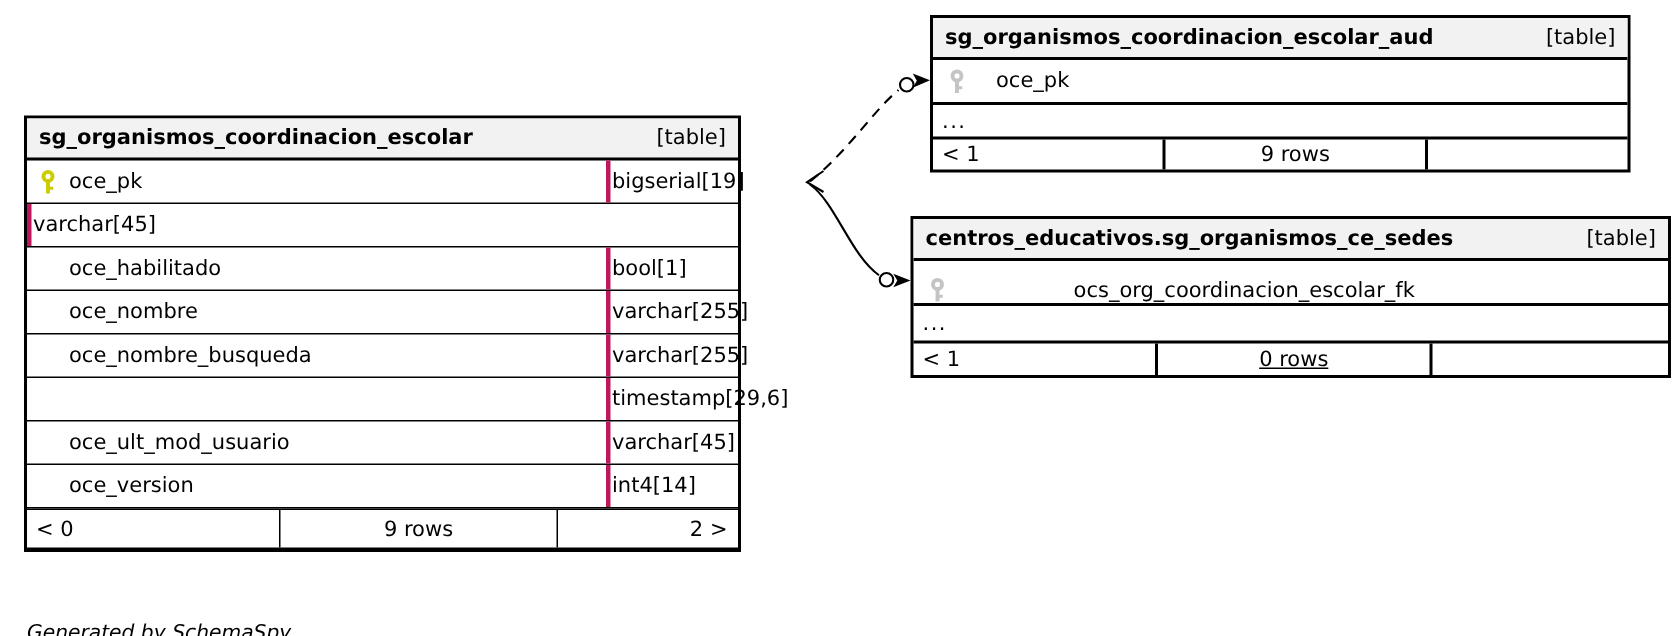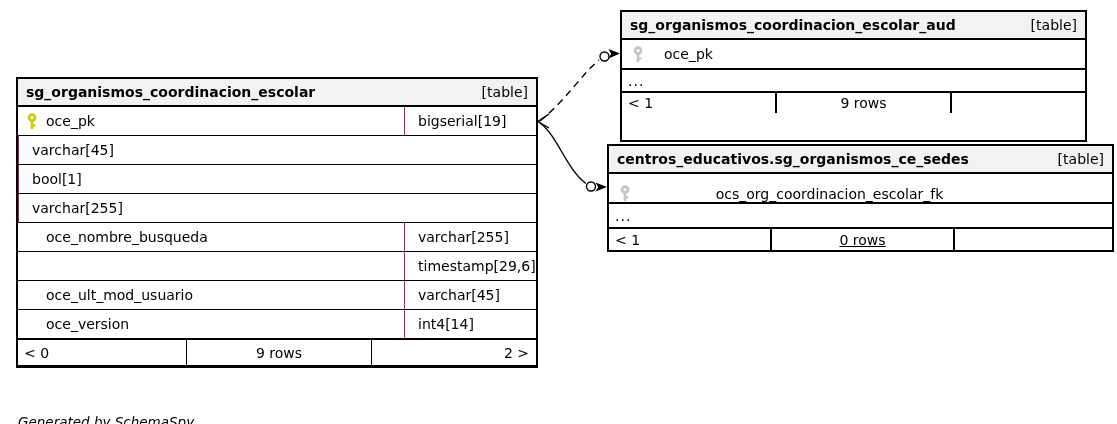--- a/index.html
+++ b/index.html
@@ -1,32 +1,32 @@
 <!DOCTYPE html>
 <html><head>
 <meta charset="utf-8">
 <style>
   * { margin:0; padding:0; box-sizing:border-box; }
   html,body { background:#ffffff; }
   body { font-family:"DejaVu Sans", sans-serif; color:#000; }
   .canvas { position:relative; width:1117px; height:424px; background:#fff; overflow:hidden; }
 
   .db-table { position:absolute; background:#fff; border:2px solid #000; font-size:14px; z-index:1; }
-  .db-table.main { left:16px; top:77px; width:522px; height:291px; border-bottom-width:3px; }
-  .db-table.aud  { left:620px; top:10px;  width:467px; height:132px; }
+  .db-table.main { left:16px; top:77px; width:478px; height:291px; border-bottom-width:3px; }
+  .db-table.aud  { left:620px; top:10px;  width:467px; height:105px; }
   .db-table.sedes{ left:607px; top:144px; width:507px; height:108px; }
 
   .thead { display:flex; justify-content:space-between; align-items:center; background:#f2f2f2;
            border-bottom:2px solid #000; height:28px; padding:0 8px; }
   .thead .title { font-weight:bold; }
   .thead .badge { font-weight:normal; }
 
   .trow { display:flex; align-items:center; height:29px; border-bottom:1px solid #000; }
   .main .namecell { flex:0 0 386px; display:flex; align-items:center; height:100%; padding-left:8px; }
-  .main .typecell { flex:1; border-left:1px solid #be185d; height:100%; display:flex; align-items:center; padding-left:13px; }
+  .main .typecell { flex:1; border-left:3px solid #be185d; height:100%; display:flex; align-items:center; padding-left:1px; }
 
   .keyicon { width:12px; height:17px; flex:0 0 12px; }
   .keyicon.pk { color:#cccc00; }
   .keyicon.fk { color:#c4c4c4; }
   .icon-spacer { width:12px; flex:0 0 12px; height:1px; }
   .colname { margin-left:8px; }
 
   .dotsrow { height:23px; border-bottom:2px solid #000; display:flex; align-items:center; padding-left:6px; letter-spacing:1px; }
   .sedes .dotsrow { height:25px; }
 
@@ -92,24 +92,32 @@
         <span class="colname">oce_pk</span>
       </span>
       <span class="typecell">bigserial[19]</span>
     </div>
 
     <div class="trow">
       <span class="typecell">varchar[45]</span>
     </div>
 
     <div class="trow">
+      <span class="namecell">
+        <span class="icon-spacer"></span>
+        <span class="colname">oce_habilitado</span>
+      </span>
       <span class="typecell">bool[1]</span>
     </div>
 
     <div class="trow">
+      <span class="namecell">
+        <span class="icon-spacer"></span>
+        <span class="colname">oce_nombre</span>
+      </span>
       <span class="typecell">varchar[255]</span>
     </div>
 
     <div class="trow">
       <span class="namecell">
         <span class="icon-spacer"></span>
         <span class="colname">oce_nombre_busqueda</span>
       </span>
       <span class="typecell">varchar[255]</span>
     </div>

